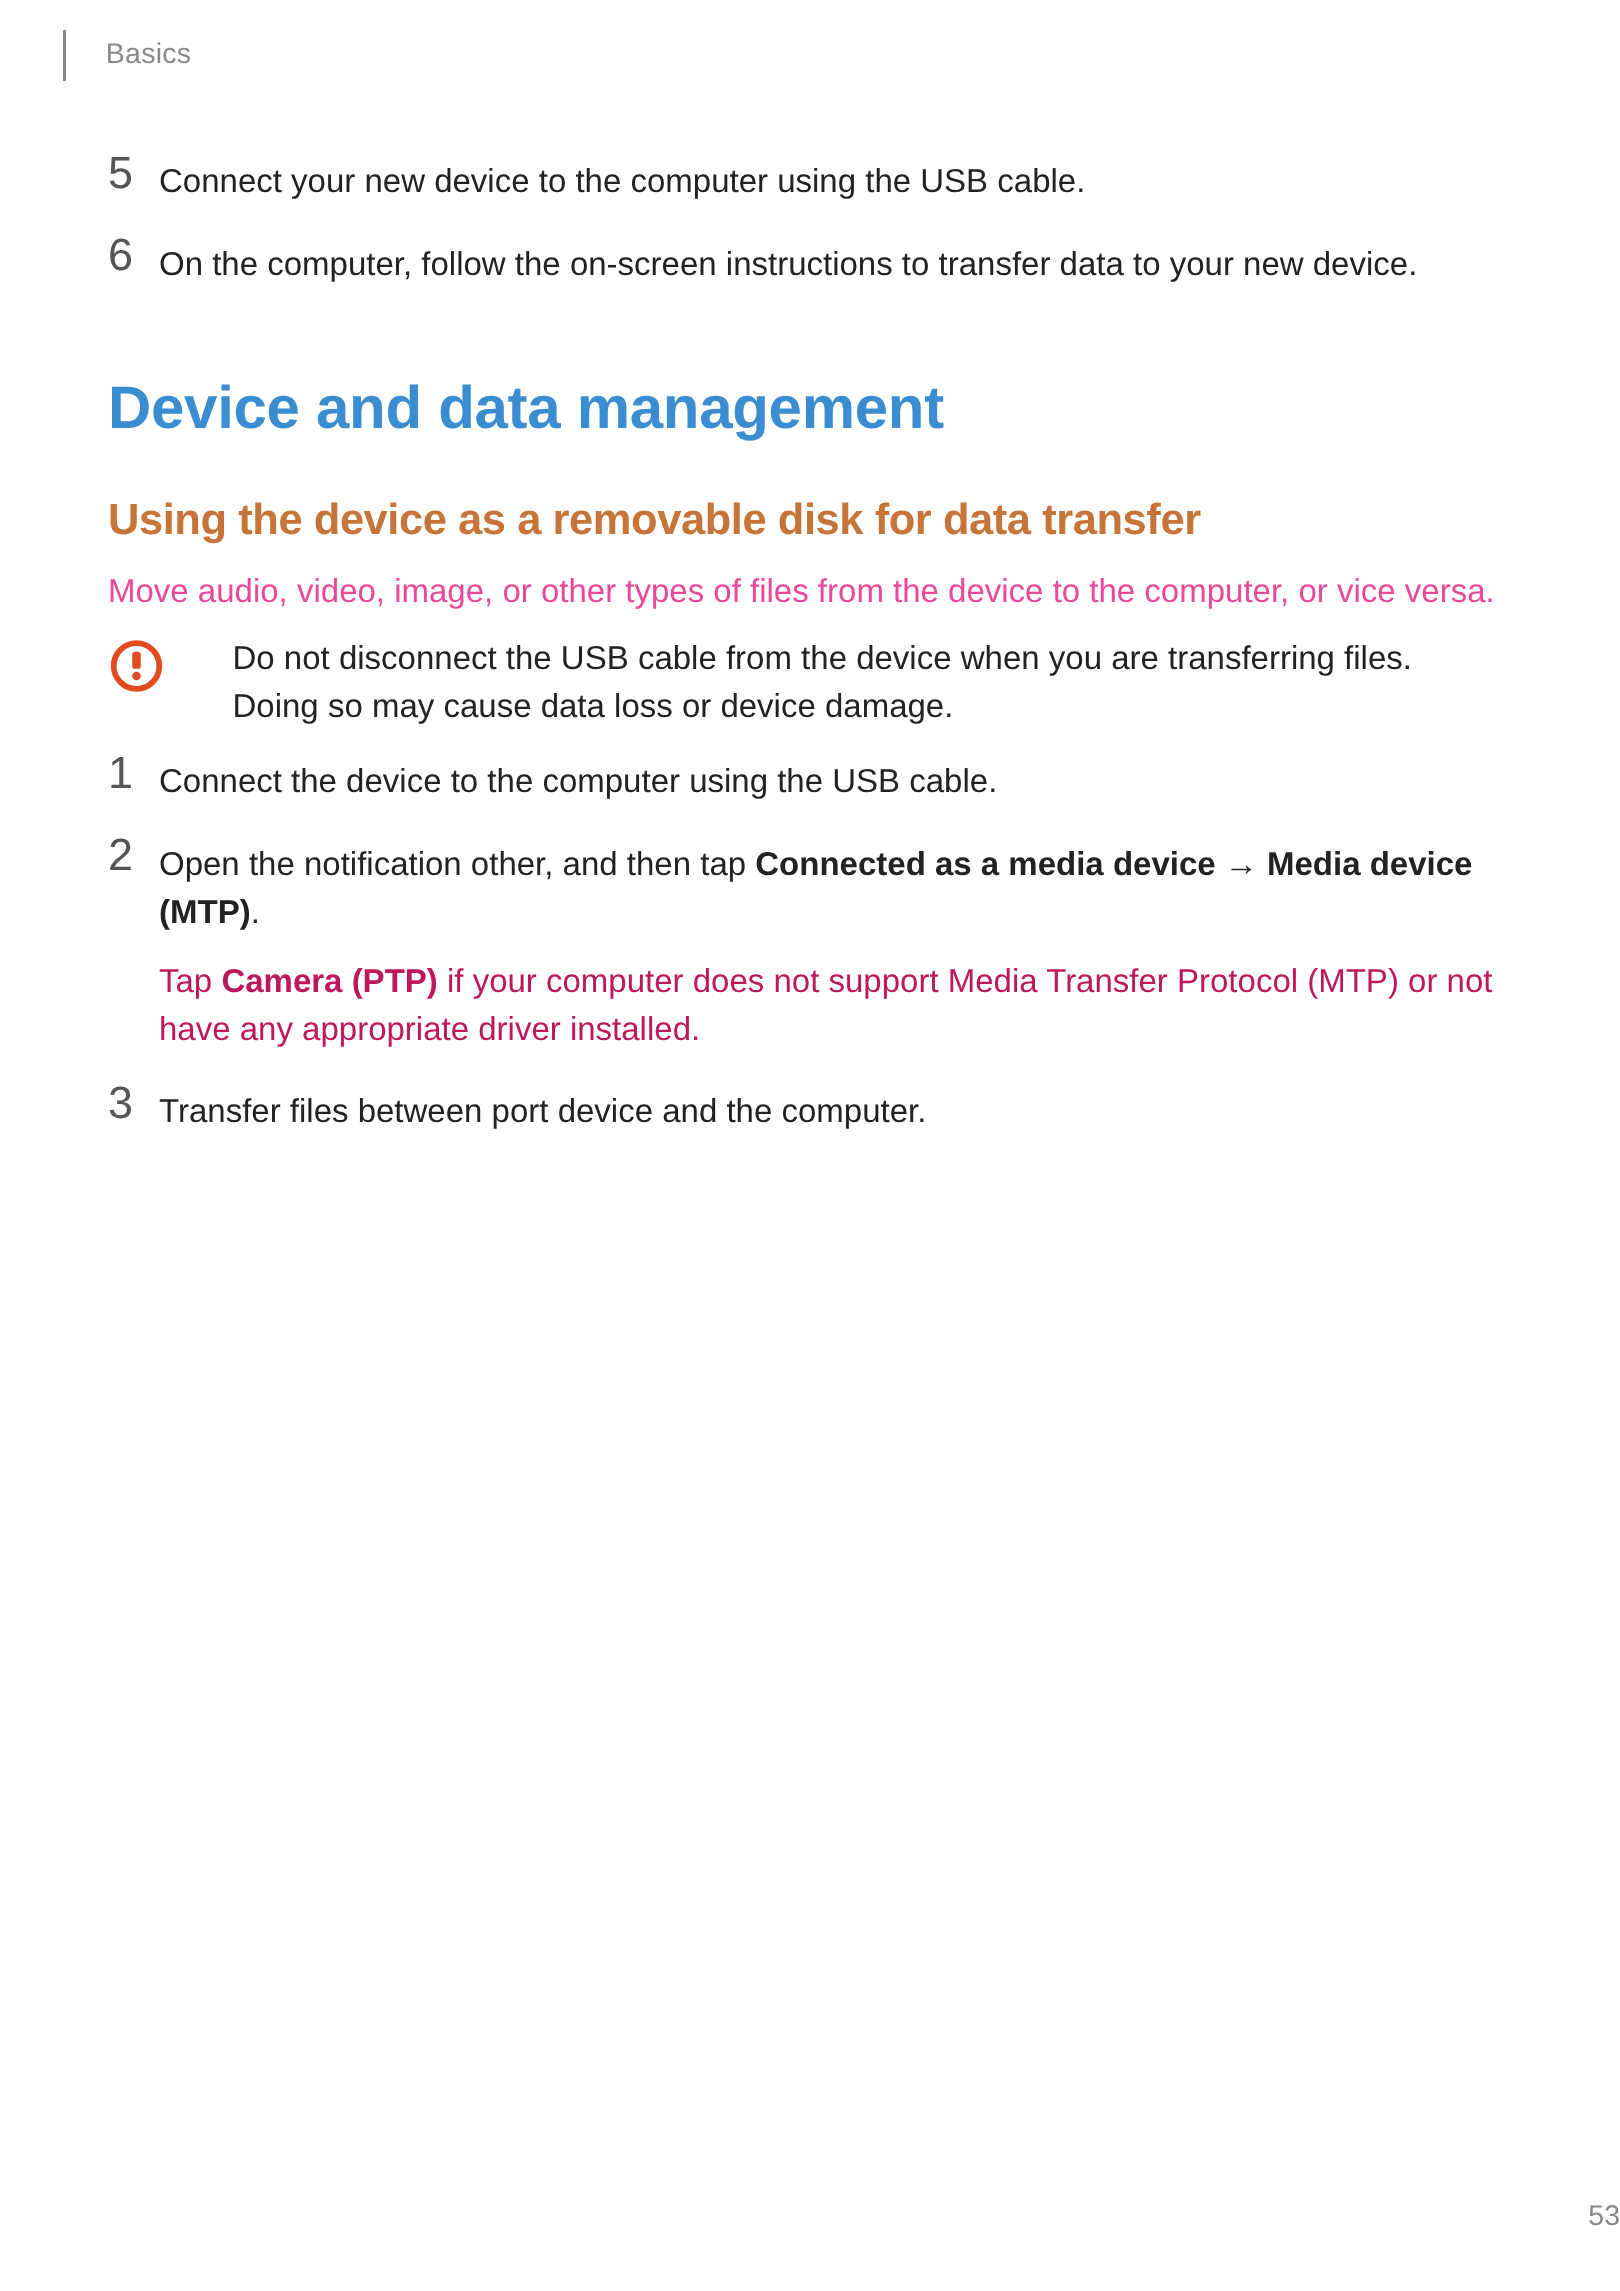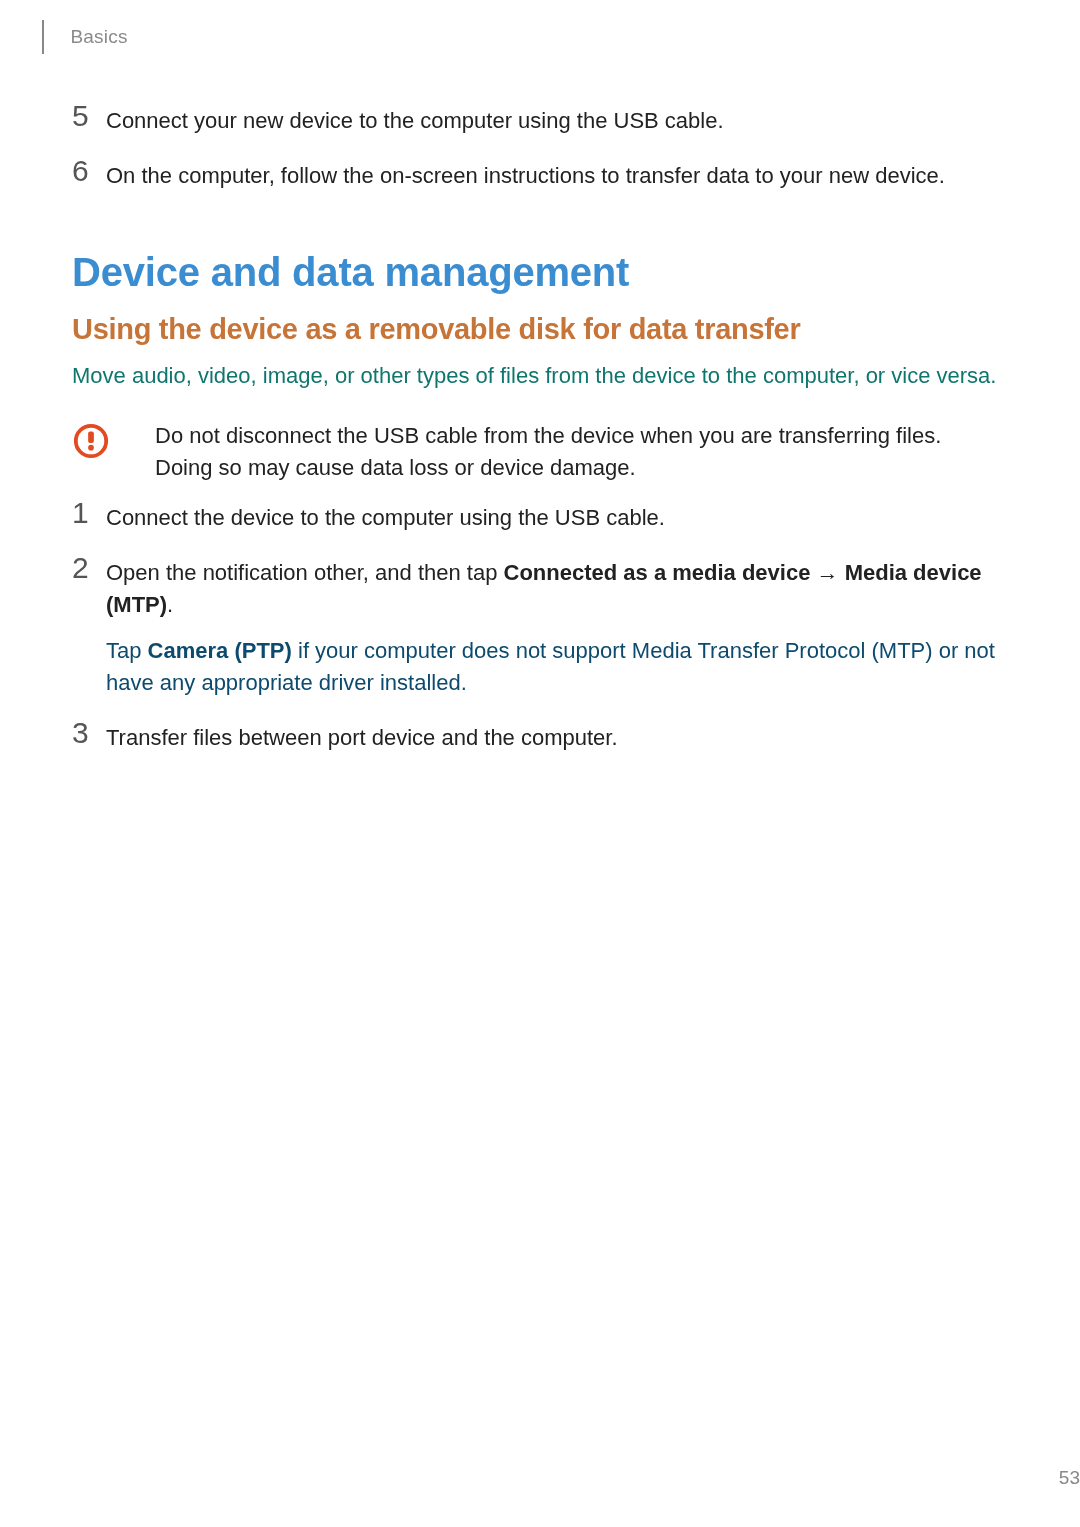--- a/index.html
+++ b/index.html
@@ -57,35 +57,35 @@
       color: #222;
       line-height: 1.45;
       padding-top: 5px;
       flex: 1;
     }
     h1.section {
       font-size: 40px;
       font-weight: 600;
       color: #3b8dd1;
       margin-top: 58px;
-      margin-bottom: 18px;
+      margin-bottom: 36px;
       letter-spacing: -0.2px;
     }
     h2.subsection {
       font-size: 29px;
       font-weight: 600;
       color: #c77438;
       margin-bottom: 14px;
       letter-spacing: -0.3px;
     }
     p.body {
       font-size: 22px;
-      color: #0f766e;
+      color: #ec4899;
       line-height: 1.45;
-      margin-bottom: 28px;
+      margin-bottom: 13px;
     }
     .callout {
       display: flex;
       align-items: flex-start;
       margin-bottom: 14px;
     }
     .callout-icon {
       width: 38px;
       height: 38px;
       flex-shrink: 0;
@@ -94,21 +94,21 @@
     }
     .callout-text {
       font-size: 22px;
       color: #222;
       line-height: 1.45;
       flex: 1;
       margin-left: 29px;
     }
     .sub-para {
       font-size: 22px;
-      color: #0c4a6e;
+      color: #be185d;
       line-height: 1.45;
       margin-top: 14px;
     }
     .page-num {
       position: absolute;
       bottom: 38px;
       left: 0;
       width: 100%;
       text-align: right;
       font-size: 19px;

